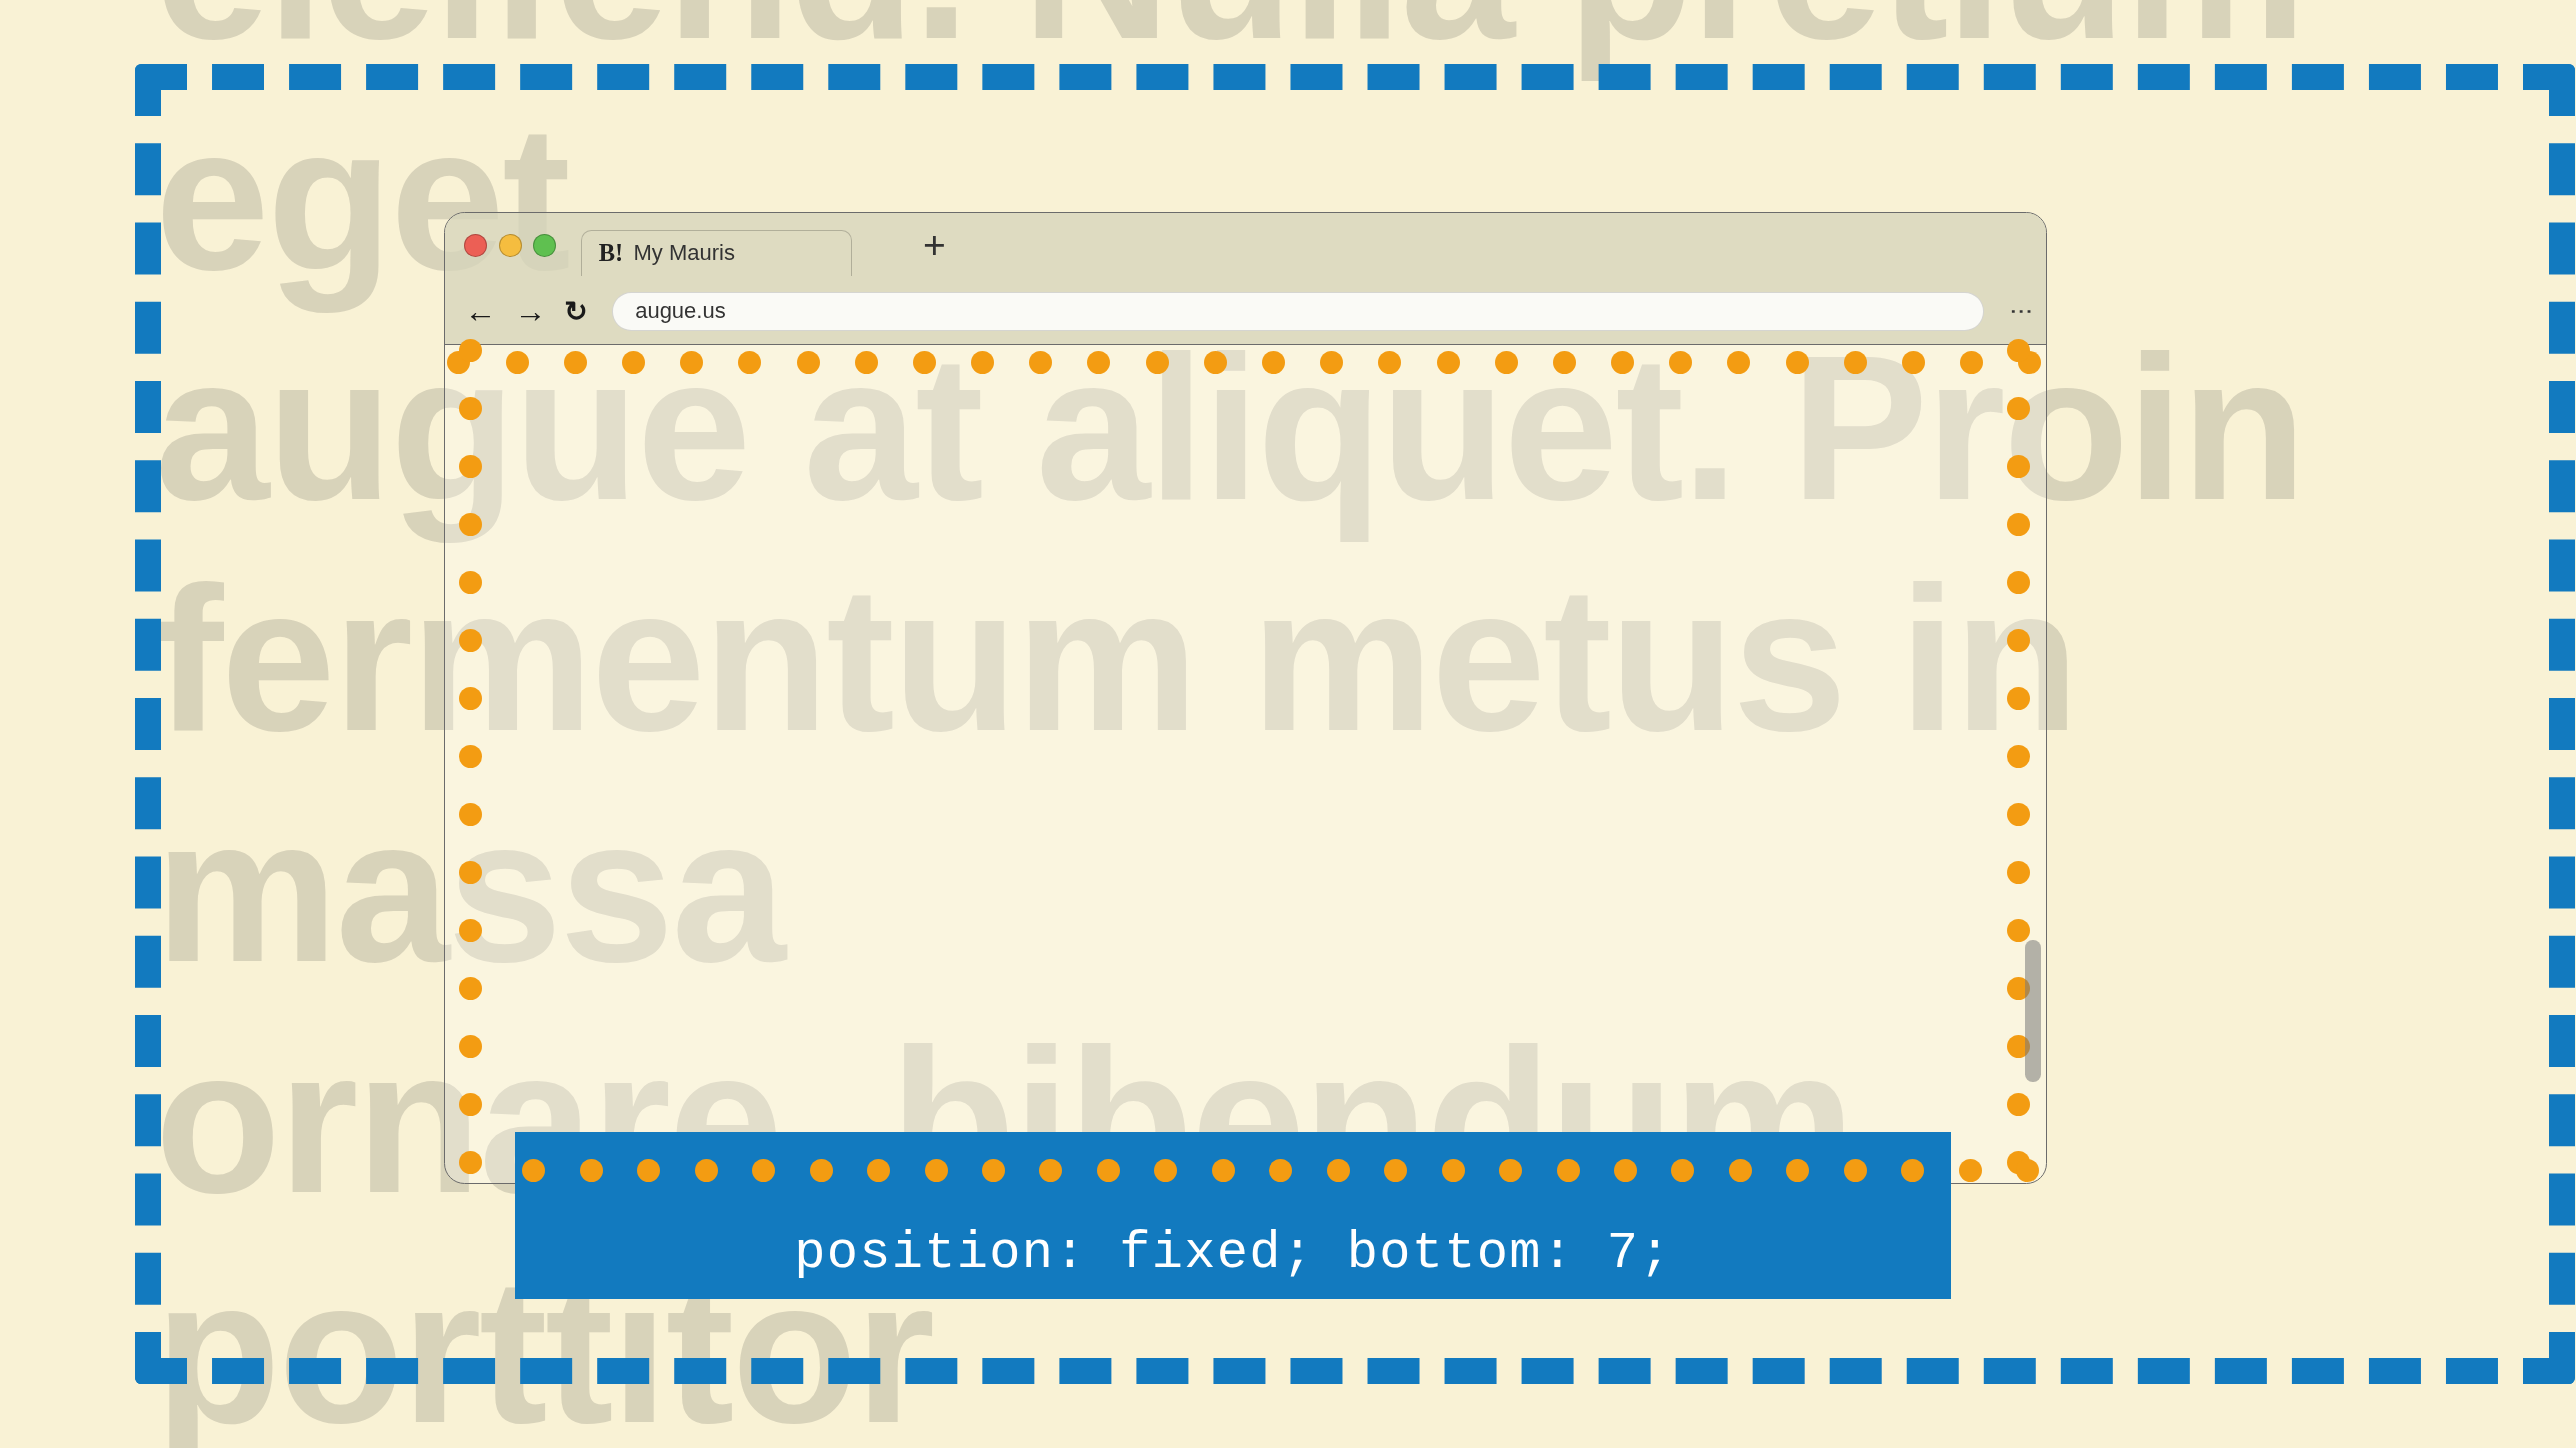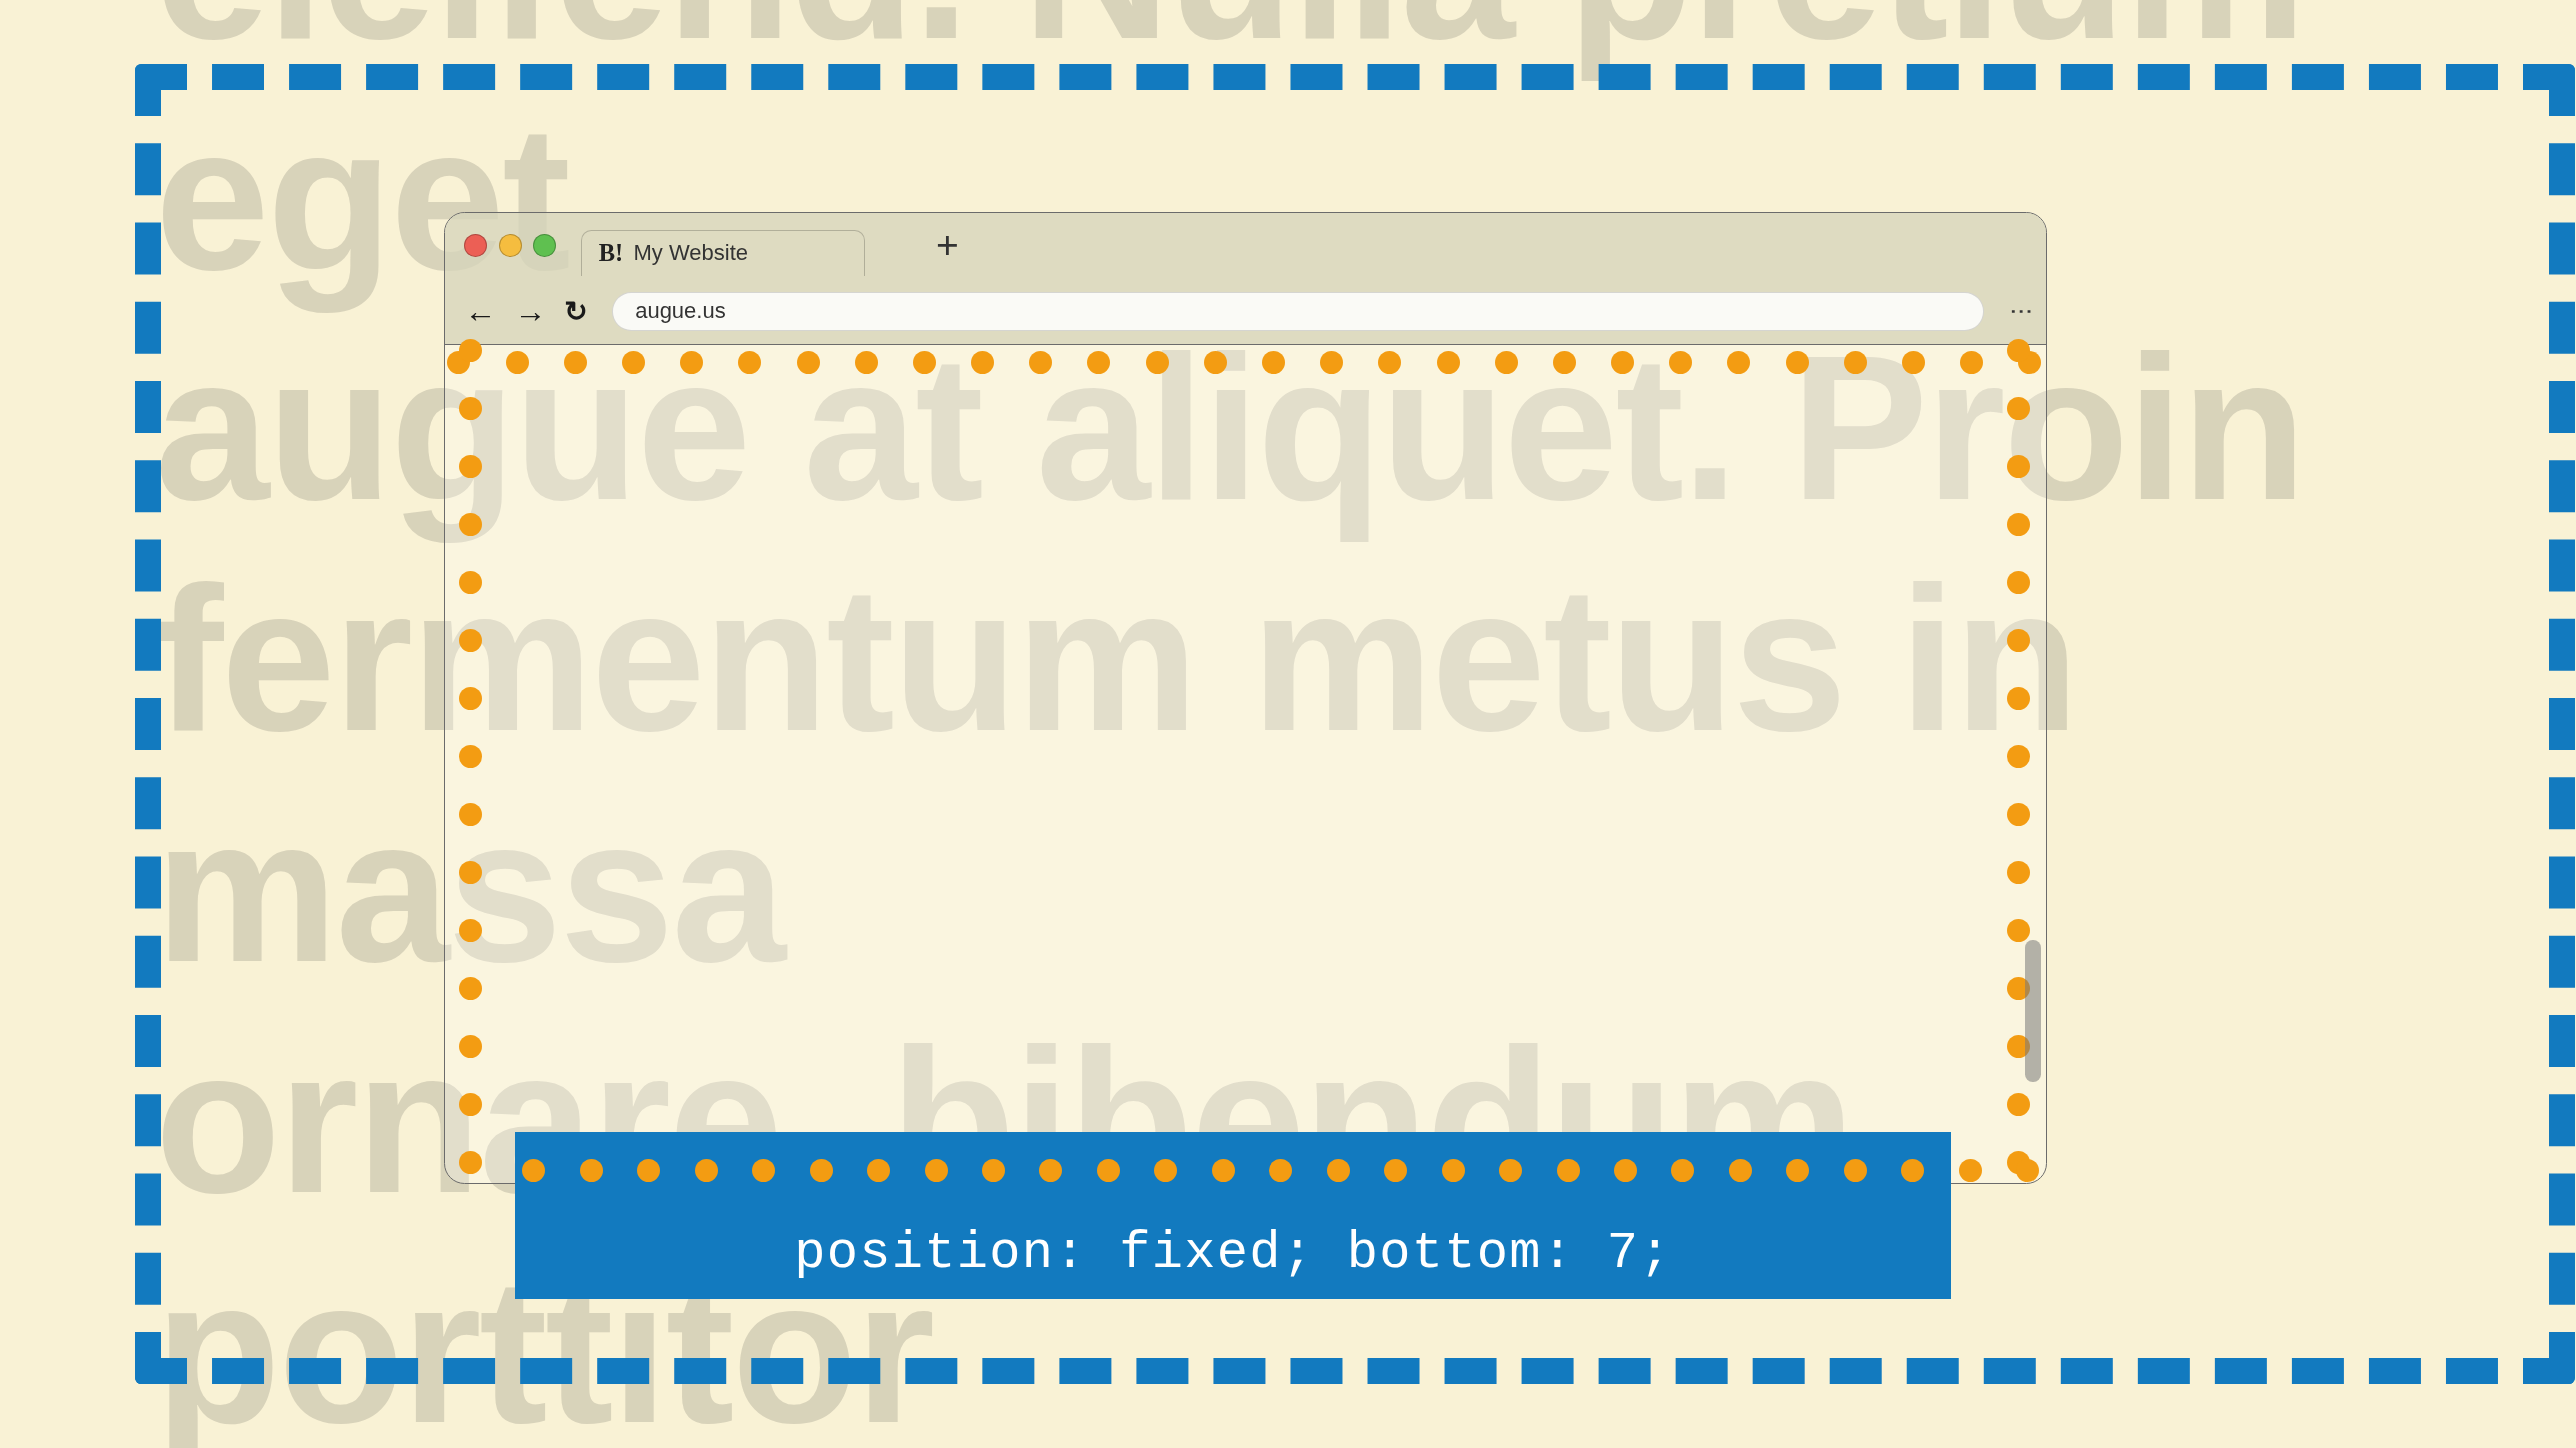--- a/index.html
+++ b/index.html
@@ -163,21 +163,21 @@
 <div class="browser">
   <div class="browser-top">
     <div class="tab-row">
       <div class="traffic-lights">
         <div class="light red"></div>
         <div class="light yellow"></div>
         <div class="light green"></div>
       </div>
       <div class="tab">
         <span class="favicon"><span class="favicon-mark">B!</span></span>
-        <span class="tab-title">My Website</span>
+        <span class="tab-title">My Mauris</span>
       </div>
       <span class="plus-tab">+</span>
     </div>
     <div class="addr-row">
       <span class="nav-arrow">←</span>
       <span class="nav-arrow">→</span>
       <span class="nav-arrow reload">↻</span>
       <div class="url-bar">
         <span>augue.us</span>
       </div>

